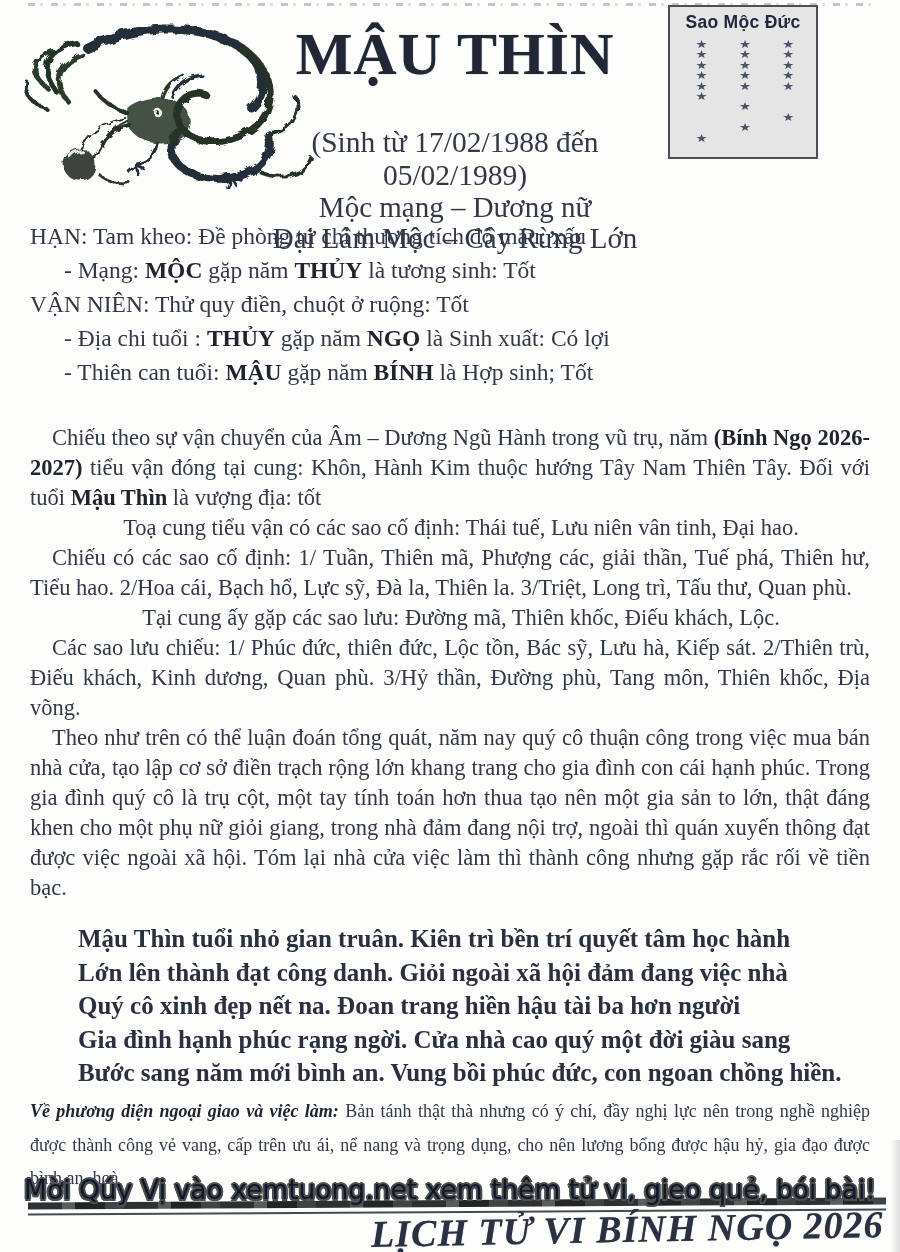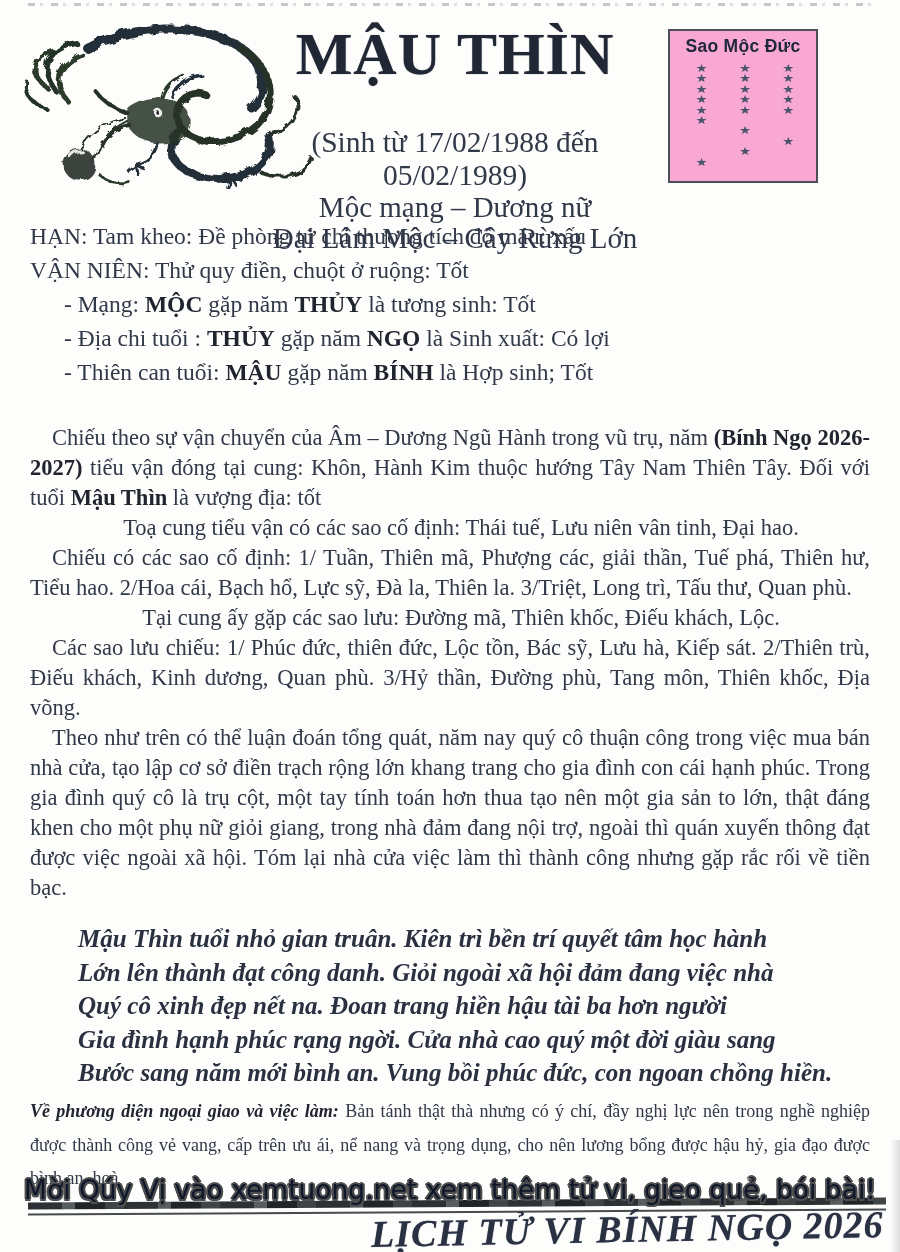--- a/index.html
+++ b/index.html
@@ -15,22 +15,22 @@
     background:repeating-linear-gradient(90deg, rgba(80,90,105,.55) 0 7px, transparent 7px 12px,
                rgba(80,90,105,.3) 12px 15px, transparent 15px 23px);
   }
   .edge-shade { position:absolute; right:0; top:1140px; width:10px; height:112px;
     background:linear-gradient(90deg, rgba(0,0,0,0), #c2c2c2); opacity:.55; }
 
   
   .dragon { position:absolute; left:8px; top:12px; width:318px; height:202px; z-index:2; }
 
   
-  .star-box { position:absolute; left:668px; top:29px; width:146px; height:150px;
-    border:2px solid #4c4f58; background:#f9a8d4; z-index:2; }
+  .star-box { position:absolute; left:668px; top:5px; width:146px; height:150px;
+    border:2px solid #4c4f58; background:#e5e5e5; z-index:2; }
   .star-box-title { font-family:"Liberation Sans","DejaVu Sans",sans-serif; font-weight:bold;
     font-size:17.5px; color:#20283c; text-align:center; margin-top:5px; letter-spacing:.3px; }
   .star-grid { display:grid; grid-template-columns:repeat(3,1fr); margin-top:7px; padding:0 6px 0 10px; }
   .star-cell { height:10.4px; text-align:center; font-size:13.5px; line-height:9.5px;
     color:#49536a; transform:scaleY(.82); }
 
   
   .header { position:absolute; left:250px; top:14px; width:410px; text-align:center; z-index:2; }
   .page-title { font-size:60px; font-weight:bold; line-height:80px; letter-spacing:1px; color:#212735;
     text-shadow:0 0 1px rgba(33,39,53,.6); white-space:nowrap; }
@@ -48,21 +48,21 @@
   .text-block { position:absolute; left:30px; width:840px; z-index:2; text-align:justify; }
   #info-block { top:219px; font-size:23.5px; line-height:34px; }
   .info-line.dash { padding-left:34px; }
   #para-block { top:423px; font-size:22.5px; line-height:30px; }
   .para { margin:0; text-indent:22px; }
   .para.one-line { white-space:nowrap; text-align:center; }
   .text-block b, .verse b { color:#20242e; }
 
   
   .verse { position:absolute; left:78px; top:922px; width:780px; z-index:2;
-    font-size:25px; line-height:33.5px; font-style:italic; font-weight:bold;
+    font-size:25px; line-height:33.5px; font-weight:bold;
     color:#2a3040; white-space:nowrap; }
 
   
   #closing-block { top:1095px; font-size:18px; line-height:33.5px; }
 
   
   .rule-thick { position:absolute; left:28px; top:1200px; width:858px; height:7px; z-index:2;
     transform:rotate(-.35deg);
     background:repeating-linear-gradient(90deg,#2d3134 0 34px,#585d60 34px 47px,#212528 47px 77px,#3f4447 77px 96px); }
   .rule-thin { position:absolute; left:28px; top:1211px; width:858px; height:2px;
@@ -157,22 +157,22 @@
   <div class="header">
     <div class="page-title">MẬU THÌN</div>
     <div class="birth-line">(Sinh từ 17/02/1988 đến 05/02/1989)</div>
     <div class="menh-line">Mộc mạng – Dương nữ</div>
     <div class="menh-line">Đại Lâm Mộc – Cây Rừng Lớn</div>
   </div>
 
 
   <div class="text-block" id="info-block">
     <div class="info-line"><span>HẠN: Tam kheo: Đề phòng tứ chi thương tích đổ máu: xấu</span></div>
+    <div class="info-line dash"><span>- Mạng: </span><b>MỘC</b><span> gặp năm </span><b>THỦY</b><span> là tương sinh: Tốt</span></div>
     <div class="info-line"><span>VẬN NIÊN: Thử quy điền, chuột ở ruộng: Tốt</span></div>
-    <div class="info-line dash"><span>- Mạng: </span><b>MỘC</b><span> gặp năm </span><b>THỦY</b><span> là tương sinh: Tốt</span></div>
     <div class="info-line dash"><span>- Địa chi tuổi : </span><b>THỦY</b><span> gặp năm </span><b>NGỌ</b><span> là Sinh xuất: Có lợi</span></div>
     <div class="info-line dash"><span>- Thiên can tuổi: </span><b>MẬU</b><span> gặp năm </span><b>BÍNH</b><span> là Hợp sinh; Tốt</span></div>
   </div>
 
   <div class="text-block" id="para-block">
     <p class="para"><span>Chiếu theo sự vận chuyển của Âm – Dương Ngũ Hành trong vũ trụ, năm </span><b>(Bính Ngọ 2026-2027)</b><span> tiểu vận đóng tại cung: Khôn, Hành Kim thuộc hướng Tây Nam Thiên Tây. Đối với tuổi </span><b>Mậu Thìn</b><span> là vượng địa: tốt</span></p>
     <p class="para one-line"><span>Toạ cung tiểu vận có các sao cố định: Thái tuế, Lưu niên vân tinh, Đại hao.</span></p>
     <p class="para"><span>Chiếu có các sao cố định: 1/ Tuần, Thiên mã, Phượng các, giải thần, Tuế phá, Thiên hư, Tiểu hao. 2/Hoa cái, Bạch hổ, Lực sỹ, Đà la, Thiên la. 3/Triệt, Long trì, Tấu thư, Quan phù.</span></p>
     <p class="para one-line"><span>Tại cung ấy gặp các sao lưu: Đường mã, Thiên khốc, Điếu khách, Lộc.</span></p>
     <p class="para"><span>Các sao lưu chiếu: 1/ Phúc đức, thiên đức, Lộc tồn, Bác sỹ, Lưu hà, Kiếp sát. 2/Thiên trù, Điếu khách, Kinh dương, Quan phù. 3/Hỷ thần, Đường phù, Tang môn, Thiên khốc, Địa võng.</span></p>

